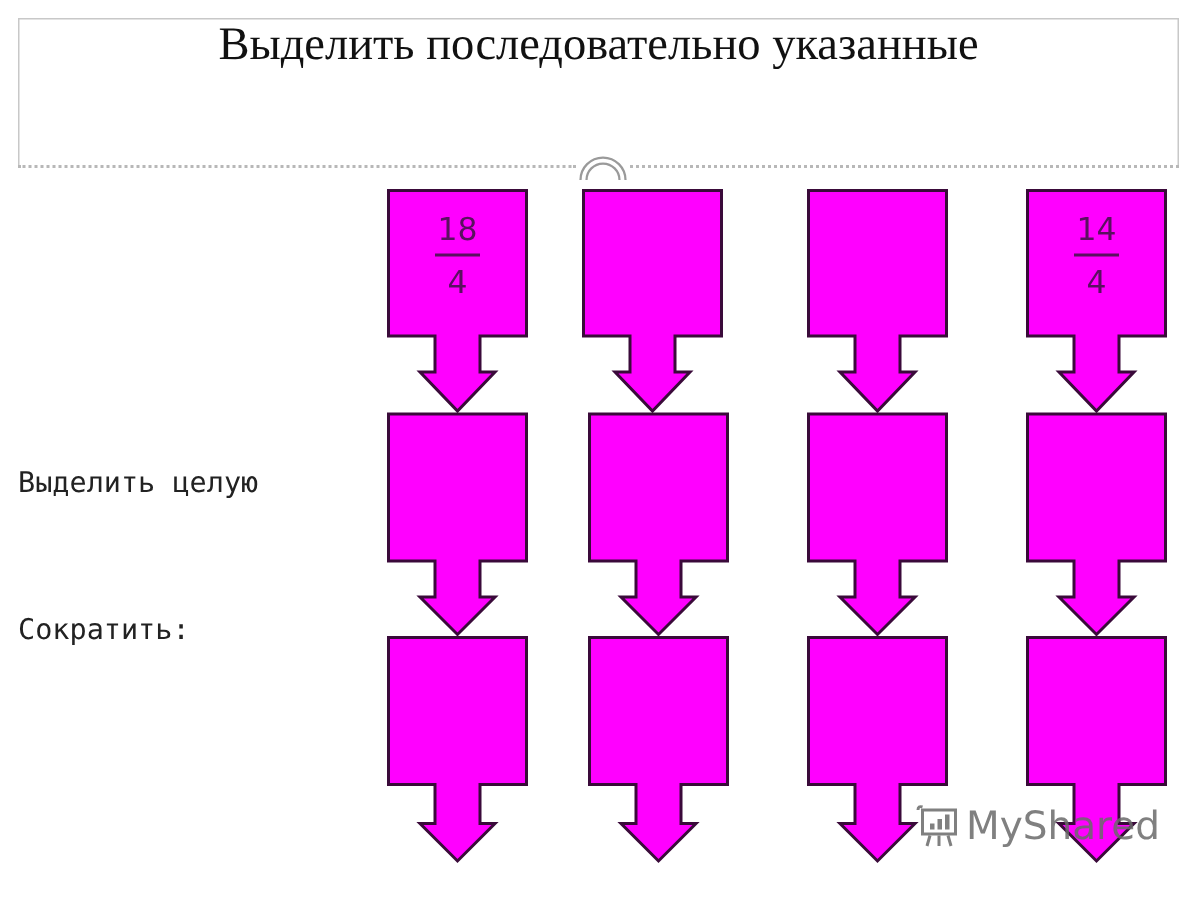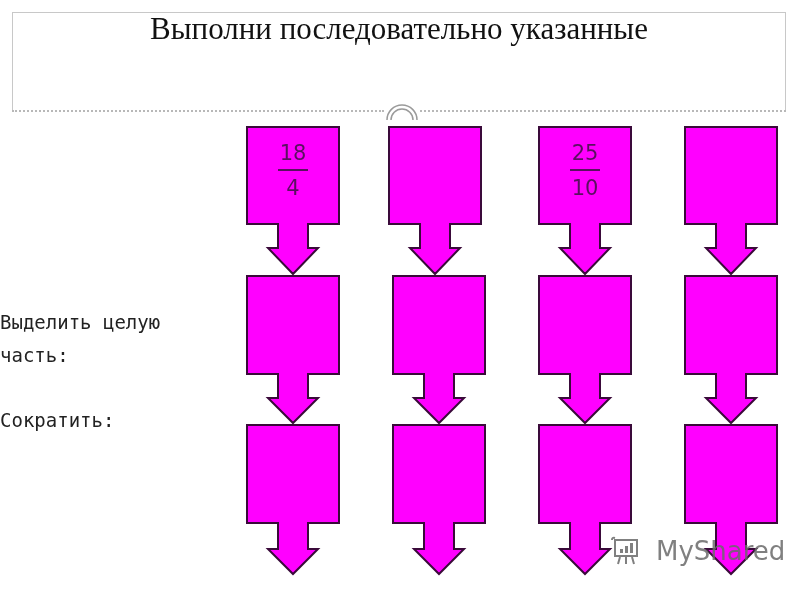--- a/index.html
+++ b/index.html
@@ -3,51 +3,50 @@
 <meta charset="utf-8">
 <style>
   html, body { margin:0; padding:0; }
   body { width:800px; height:600px; background:#ffffff; position:relative; overflow:hidden; font-family:"Liberation Serif", serif; }
   .title-frame { position:absolute; left:12px; top:12px; width:774px; height:98px; border:1px solid #c8c8c8; border-bottom:none; box-sizing:border-box; }
   .title-bottom { position:absolute; top:110px; height:0; border-top:2px dotted #b8b8b8; }
   .title-bottom.left { left:12px; width:372px; }
   .title-bottom.right { left:420px; width:366px; }
   .title { position:absolute; left:12px; top:8px; width:774px; text-align:center; font-size:31px; line-height:42px; color:#111; font-family:"Liberation Serif", serif; }
   .arch { position:absolute; left:384px; top:90px; width:36px; height:30px; }
-  .labels { position:absolute; left:0; font-family:"DejaVu Sans Mono","Liberation Mono", monospace; font-size:19px; line-height:33px; color:#222; }
+  .labels { position:absolute; left:12px; font-family:"DejaVu Sans Mono","Liberation Mono", monospace; font-size:19px; line-height:33px; color:#222; }
   .lbl1 { top:306px; width:200px; }
   .lbl2 { top:404px;text-align:center; }
   .col { position:absolute; top:126px; width:94px; height:450px; }
   .col svg { position:absolute; left:0; top:0; overflow:visible; }
   .frac { position:absolute; left:0; top:14px; width:94px; text-align:center; font-family:"DejaVu Sans", sans-serif; color:#5a1060; font-size:21px; line-height:26px; }
   .frac .bar { display:block; width:30px; height:2px; background:#5a1060; margin:3px auto 4px auto; }
-  .wm { position:absolute; left:610px; top:536px; display:flex; align-items:center; gap:16px; color:#6a6a6a; font-family:"DejaVu Sans", sans-serif; font-size:26px; opacity:0.85; }
+  .wm { position:absolute; left:610px; top:536px; display:flex; align-items:center; gap:4px; color:#6a6a6a; font-family:"DejaVu Sans", sans-serif; font-size:26px; opacity:0.85; }
 </style>
 </head>
 <body>
 
 <div class="title-frame"></div>
 <div class="title-bottom left"></div>
 <div class="title-bottom right"></div>
 <svg class="arch" viewBox="0 0 36 30">
   <path d="M3 30 A15 15 0 0 1 33 30" fill="none" stroke="#9a9a9a" stroke-width="1.5"></path>
   <path d="M7 30 A11 11 0 0 1 29 30" fill="none" stroke="#9a9a9a" stroke-width="1.5"></path>
 </svg>
 
 <div class="title">
-  <div>Выполни последовательно указанные</div>
+  <div>Выделить последовательно указанные</div>
 </div>
 
 <div class="labels lbl1">
   <div>Выделить целую</div>
-  <div>часть:</div>
 </div>
 <div class="labels lbl2">Сократить:</div>
 
-<div class="col" style="left:246px;">
+<div class="col" style="left:258px;">
   <svg width="94" height="450">
     <g fill="#ff00ff" stroke="#3a0a3a" stroke-width="2" stroke-linejoin="miter">
       <path d="M1 1 H93 V98 H62 V122 H72 L47 148 L22 122 H32 V98 H1 Z"></path>
       <path d="M1 150 H93 V248 H62 V272 H72 L47 297 L22 272 H32 V248 H1 Z"></path>
       <path d="M1 299 H93 V397 H62 V423 H72 L47 448 L22 423 H32 V397 H1 Z"></path>
     </g>
   </svg>
   <div class="frac">
     <span>18</span>
     <span class="bar"></span>
@@ -66,35 +65,35 @@
 </div>
 
 <div class="col" style="left:538px;">
   <svg width="94" height="450">
     <g fill="#ff00ff" stroke="#3a0a3a" stroke-width="2">
       <path d="M1 1 H93 V98 H62 V122 H72 L47 148 L22 122 H32 V98 H1 Z"></path>
       <path d="M1 150 H93 V248 H62 V272 H72 L47 297 L22 272 H32 V248 H1 Z"></path>
       <path d="M1 299 H93 V397 H62 V423 H72 L47 448 L22 423 H32 V397 H1 Z"></path>
     </g>
   </svg>
-  <div class="frac">
-    <span>25</span>
-    <span class="bar"></span>
-    <span>10</span>
-  </div>
 </div>
 
 <div class="col" style="left:684px;">
   <svg width="94" height="450">
     <g fill="#ff00ff" stroke="#3a0a3a" stroke-width="2">
       <path d="M1 1 H93 V98 H62 V122 H72 L47 148 L22 122 H32 V98 H1 Z"></path>
       <path d="M1 150 H93 V248 H62 V272 H72 L47 297 L22 272 H32 V248 H1 Z"></path>
       <path d="M1 299 H93 V397 H62 V423 H72 L47 448 L22 423 H32 V397 H1 Z"></path>
     </g>
   </svg>
+  <div class="frac">
+    <span>14</span>
+    <span class="bar"></span>
+    <span>4</span>
+  </div>
 </div>
 
 <div class="wm">
   <svg width="30" height="30" viewBox="0 0 30 30">
     <rect x="5" y="4" width="22" height="16" fill="none" stroke="#6a6a6a" stroke-width="2"></rect>
     <path d="M2 4 Q2 1 5 2" fill="none" stroke="#6a6a6a" stroke-width="2"></path>
     <rect x="10" y="13" width="3" height="4" fill="#6a6a6a"></rect>
     <rect x="15" y="10" width="3" height="7" fill="#6a6a6a"></rect>
     <rect x="20" y="7" width="3" height="10" fill="#6a6a6a"></rect>
     <path d="M10 21 L8 28 M16 21 L16 28 M22 21 L24 28" stroke="#6a6a6a" stroke-width="2"></path>

